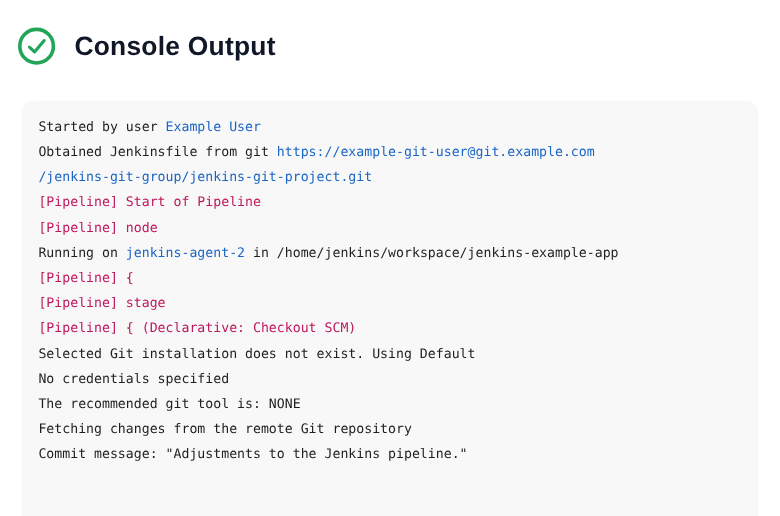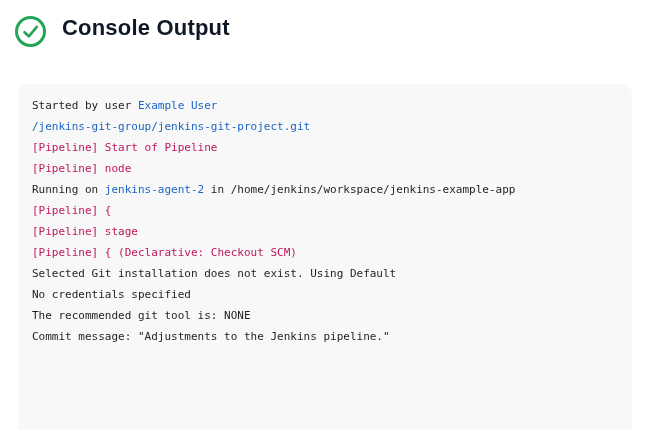--- a/index.html
+++ b/index.html
@@ -5,20 +5,21 @@
   * { margin: 0; padding: 0; box-sizing: border-box; }
   html, body {
     width: 650px;
     height: 430px;
     background: #ffffff;
     overflow: hidden;
     font-family: "Liberation Sans", sans-serif;
   }
   .page-header {
     display: flex;
+    align-items: center;
     gap: 15px;
     padding: 15px 0 0 14px;
     height: 62px;
   }
   .status-icon { width: 33px; height: 33px; flex: 0 0 auto; }
   .page-title {
     font-size: 22px;
     font-weight: 700;
     color: #101828;
     letter-spacing: 0.2px;
@@ -54,24 +55,26 @@
 <div class="page-header">
   <svg class="status-icon" viewBox="0 0 33 33" fill="none" xmlns="http://www.w3.org/2000/svg">
     <circle cx="16.5" cy="16.5" r="14" stroke="#22a559" stroke-width="3"></circle>
     <path d="M10.5 17.2 L14.8 21.3 L22.8 11.8" stroke="#22a559" stroke-width="2.6" stroke-linecap="round" stroke-linejoin="round"></path>
   </svg>
   <h1 class="page-title">Console Output</h1>
 </div>
 
 <div class="console-panel" id="console-panel">
     <div class="console-line"><span class="seg-plain">Started by user </span><a class="seg-link" href="#">Example User</a></div>
+    <div class="console-line"><span class="seg-plain">Obtained Jenkinsfile from git </span><a class="seg-link" href="#">https://example-git-user@git.example.com</a></div>
     <div class="console-line"><a class="seg-link" href="#">/jenkins-git-group/jenkins-git-project.git</a></div>
     <div class="console-line"><span class="seg-muted">[Pipeline] Start of Pipeline</span></div>
     <div class="console-line"><span class="seg-muted">[Pipeline] node</span></div>
     <div class="console-line"><span class="seg-plain">Running on </span><a class="seg-link" href="#">jenkins-agent-2</a><span class="seg-plain"> in /home/jenkins/workspace/jenkins-example-app</span></div>
     <div class="console-line"><span class="seg-muted">[Pipeline] {</span></div>
     <div class="console-line"><span class="seg-muted">[Pipeline] stage</span></div>
     <div class="console-line"><span class="seg-muted">[Pipeline] { (Declarative: Checkout SCM)</span></div>
     <div class="console-line"><span class="seg-plain">Selected Git installation does not exist. Using Default</span></div>
     <div class="console-line"><span class="seg-plain">No credentials specified</span></div>
     <div class="console-line"><span class="seg-plain">The recommended git tool is: NONE</span></div>
+    <div class="console-line"><span class="seg-plain">Fetching changes from the remote Git repository</span></div>
     <div class="console-line"><span class="seg-plain">Commit message: "Adjustments to the Jenkins pipeline."</span></div>
   </div>
 
 </body></html>

